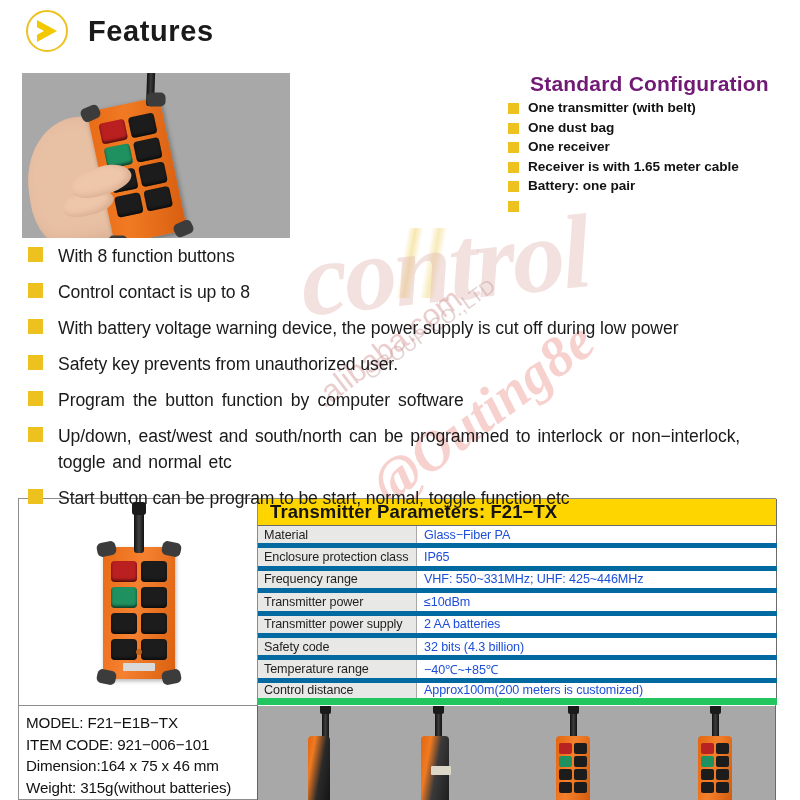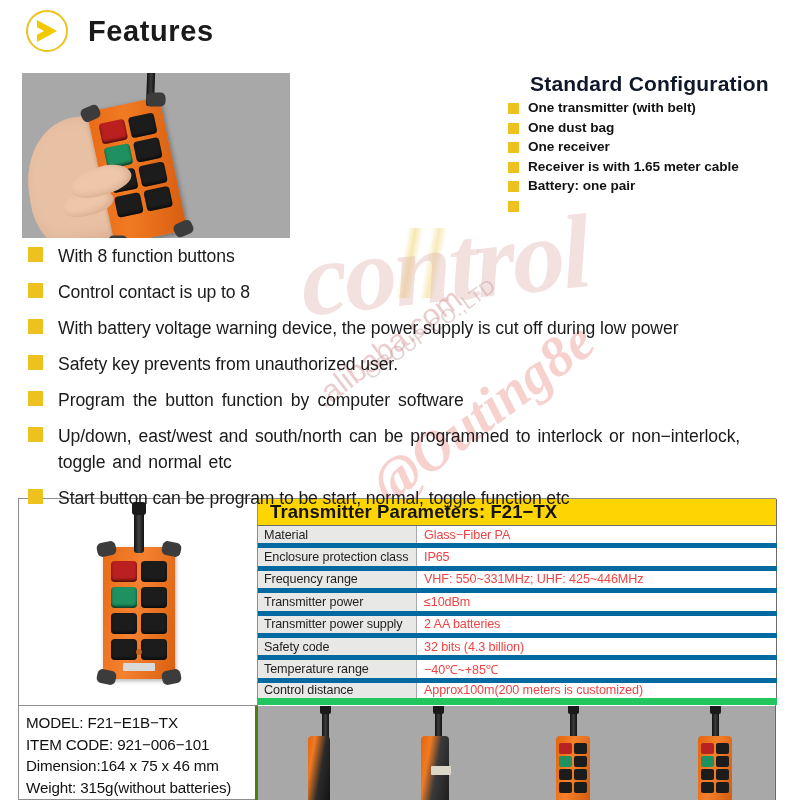--- a/index.html
+++ b/index.html
@@ -235,21 +235,21 @@
   .std-config {
     position: absolute;
     left: 508px;
     top: 72px;
     width: 290px;
     z-index: 10;
   }
   .std-title {
     font-size: 21px;
     font-weight: bold;
-    color: #0f172a;
+    color: #701a75;
     margin: 0 0 3px 22px;
     letter-spacing: 0.2px;
   }
   .std-list { list-style: none; margin: 0; padding: 0; }
   .std-list li {
     display: flex;
     align-items: flex-start;
     margin-bottom: 2.5px;
   }
   .sq {
@@ -376,21 +376,21 @@
 
   
   .model-cell {
     position: absolute;
     left: 0;
     top: 207px;
     width: 239px;
     height: 94px;
     box-sizing: border-box;
     padding: 6px 0 0 7px;
-    border-right: 3px solid #4d7c0f;
+    border-right: 1px solid #4d7c0f;
   }
   .model-line {
     font-size: 15.2px;
     color: #111;
     line-height: 21.5px;
     white-space: nowrap;
     letter-spacing: -0.15px;
   }
 
   
@@ -439,21 +439,21 @@
   }
   .pt-value {
     flex: 1;
     background: #ffffff;
     border-right: 1px solid #6b6b6b;
     box-sizing: border-box;
     display: flex;
     align-items: center;
     padding-left: 7px;
     font-size: 12.6px;
-    color: #ef4444;
+    color: #1d4ed8;
     letter-spacing: -0.1px;
   }
 
   
   .photo-strip {
     position: absolute;
     left: 239px;
     top: 207px;
     width: 518px;
     height: 94px;

